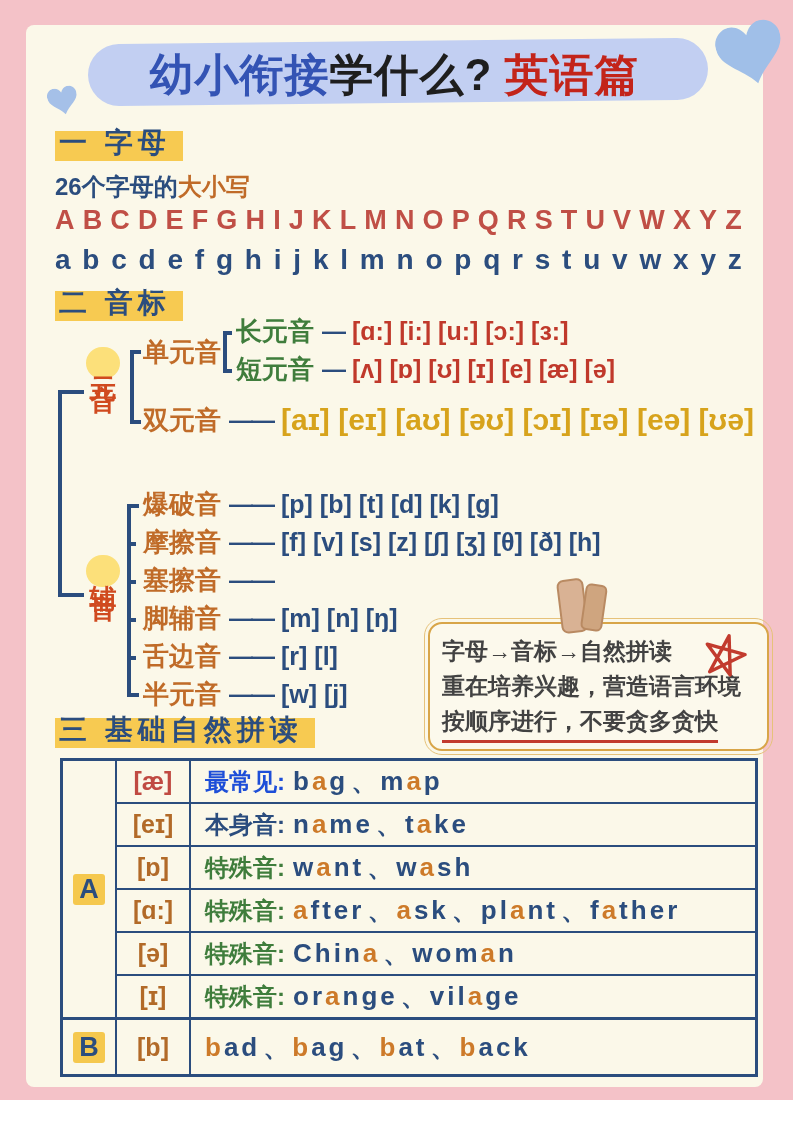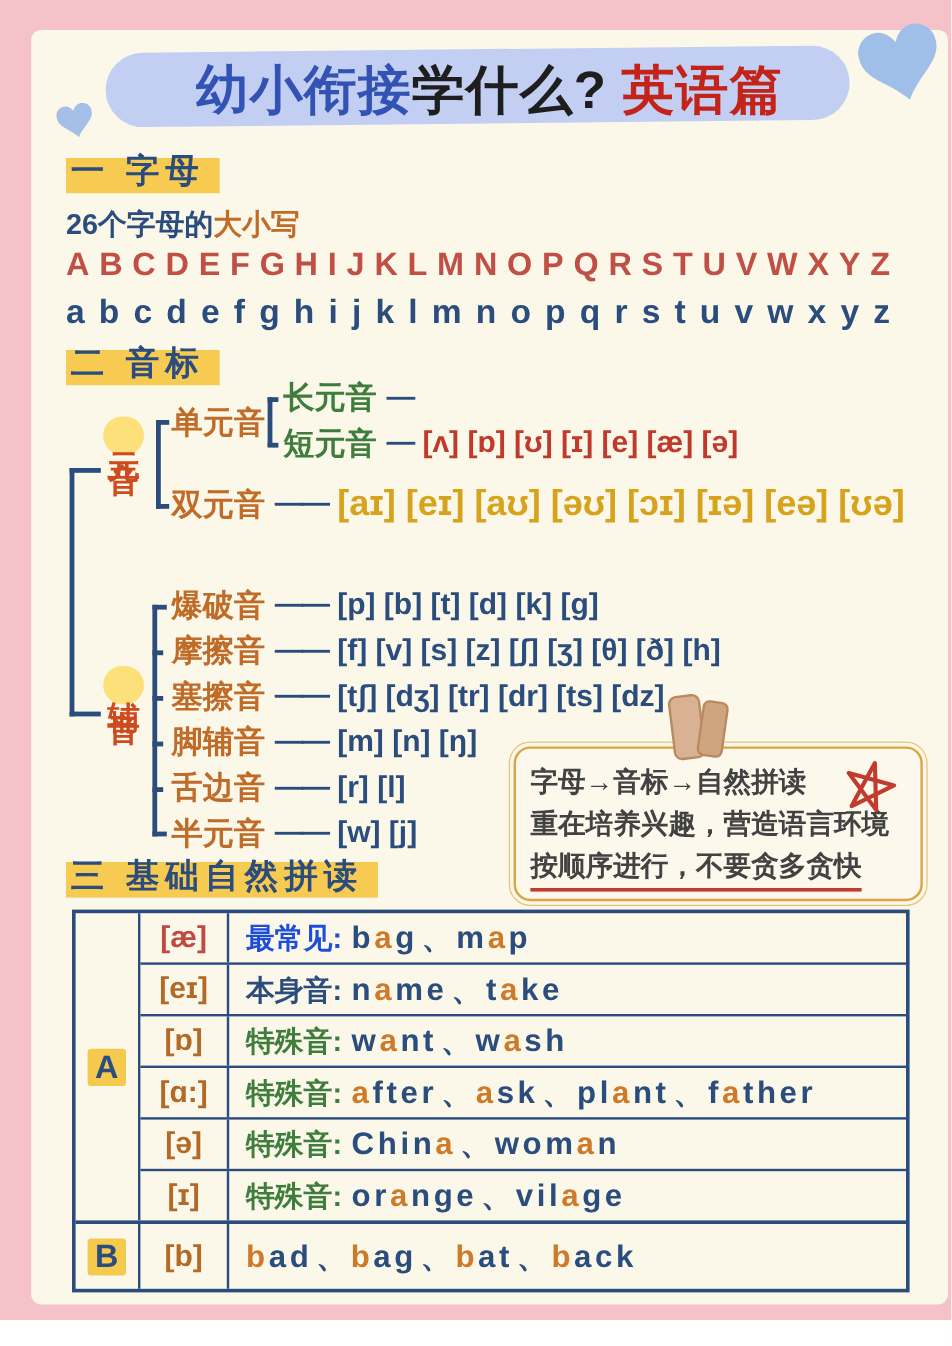--- a/index.html
+++ b/index.html
@@ -1,19 +1,19 @@
 <!DOCTYPE html>
 <html><head>
 <meta charset="utf-8">
 <style>
   html,body{margin:0;padding:0;}
   body{font-family:"Liberation Sans","DejaVu Sans",sans-serif;}
   .page{position:relative;width:793px;height:1122px;background:#ffffff;overflow:hidden;}
   .frame{position:absolute;left:0;top:0;width:793px;height:1100px;background:#f4c2c8;}
-  .card{position:absolute;left:26px;top:25px;width:737px;height:1062px;background:#fbf8e9;border-radius:8px;padding-left:27px;}
+  .card{position:absolute;left:26px;top:25px;width:737px;height:1062px;background:#fbf8e9;border-radius:8px;}
   .abs{position:absolute;}
 
   
   .title-hl{position:absolute;left:62px;top:16px;width:620px;height:62px;background:#c2cff2;border-radius:31px;transform:rotate(-.6deg);}
   .title-text{position:absolute;left:0;top:21px;width:100%;text-align:center;font-size:44px;font-weight:900;letter-spacing:1px;white-space:nowrap;}
   .t-blue{color:#3353b4;}
   .t-black{color:#1e1e1e;}
   .t-red{color:#c3241a;margin-left:12px;}
   .heart{position:absolute;}
 
@@ -164,20 +164,21 @@
     <div class="hline" style="left:104px;top:395px;width:11px;"></div>
 
     <div class="abs lbl-orange" style="left:117px;top:310px;font-weight:700;">单元音</div>
     <div class="vline" style="left:197px;top:306px;height:41px;"></div>
     <div class="hline" style="left:197px;top:306px;width:9px;"></div>
     <div class="hline" style="left:197px;top:344px;width:9px;"></div>
 
     <div class="tree-row" style="left:210px;top:292px;">
       <span class="lbl-green">长元音</span>
       <span class="dash">—</span>
+      <span class="sym-red">[ɑ:] [i:] [u:] [ɔ:] [ɜ:]</span>
     </div>
     <div class="tree-row" style="left:210px;top:330px;">
       <span class="lbl-green">短元音</span>
       <span class="dash">—</span>
       <span class="sym-red">[ʌ] [ɒ]  [ʊ] [ɪ] [e] [æ] [ə]</span>
     </div>
     <div class="tree-row" style="left:117px;top:381px;">
       <span class="lbl-orange">双元音</span>
       <span class="dash">——</span>
       <span class="sym-gold">[aɪ] [eɪ] [aʊ] [əʊ] [ɔɪ] [ɪə] [eə] [ʊə]</span>
@@ -198,21 +199,20 @@
           <span class="sym-navy">[p] [b] [t] [d] [k] [g]</span>
         </div>
         <div class="crow">
           <span class="lbl-orange">摩擦音</span>
           <span class="dash">——</span>
           <span class="sym-navy">[f] [v] [s] [z] [ʃ] [ʒ] [θ] [ð] [h]</span>
         </div>
         <div class="crow">
           <span class="lbl-orange">塞擦音</span>
           <span class="dash">——</span>
-          <span class="sym-navy">[tʃ] [dʒ] [tr] [dr] [ts] [dz]</span>
         </div>
         <div class="crow">
           <span class="lbl-orange">脚辅音</span>
           <span class="dash">——</span>
           <span class="sym-navy">[m] [n] [ŋ]</span>
         </div>
         <div class="crow">
           <span class="lbl-orange">舌边音</span>
           <span class="dash">——</span>
           <span class="sym-navy">[r] [l]</span>

